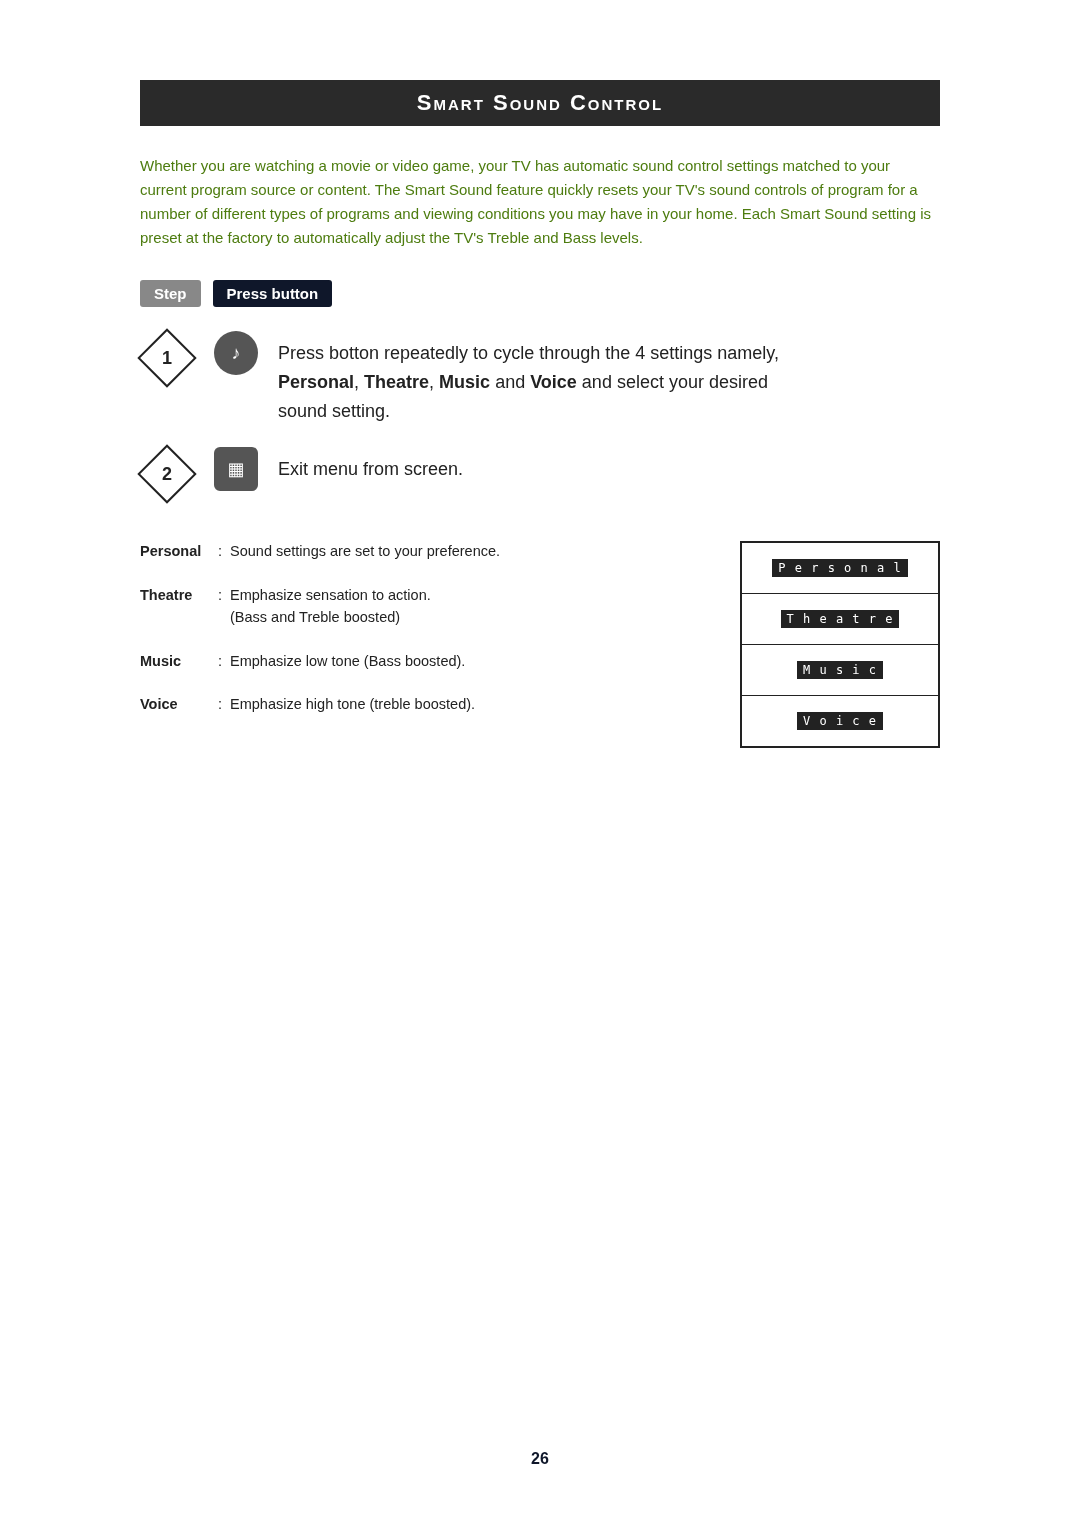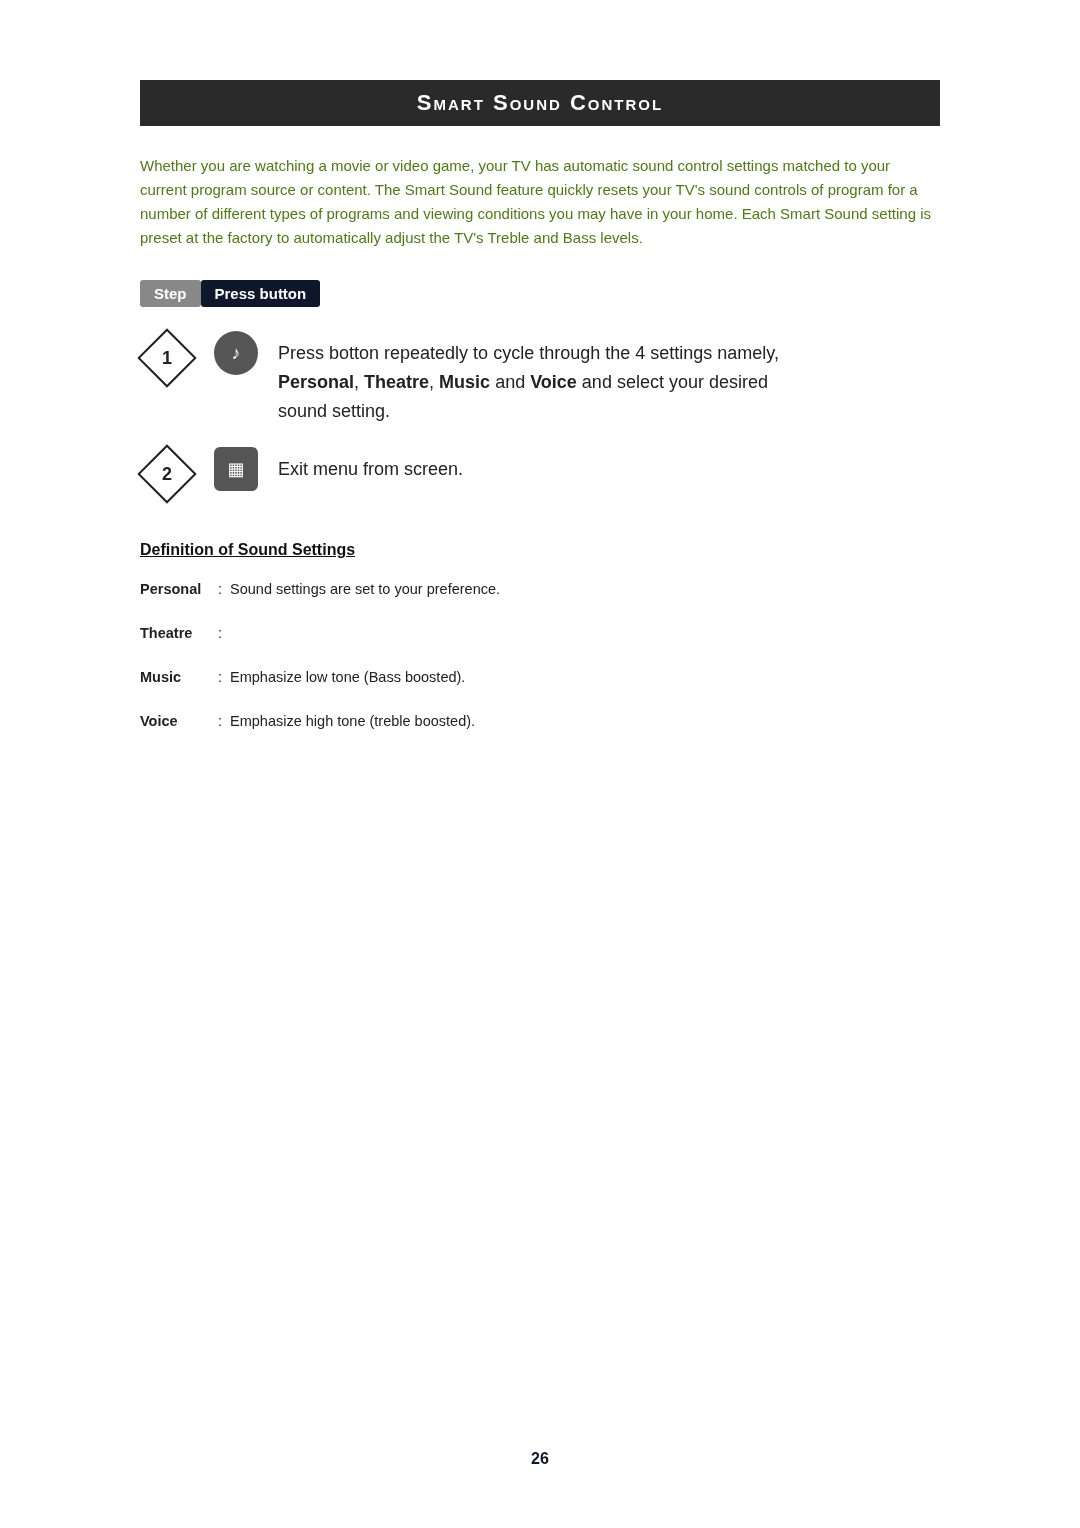--- a/index.html
+++ b/index.html
@@ -33,21 +33,21 @@
     }
     .intro-text {
       font-size: 15px;
       line-height: 1.6;
       color: #4d7c0f;
       margin-bottom: 30px;
     }
     .step-header {
       display: flex;
       align-items: center;
-      gap: 0;
+      gap: 12px;
       margin-bottom: 24px;
     }
     .step-label {
       background: #888;
       color: #fff;
       font-weight: bold;
       font-size: 15px;
       padding: 5px 14px;
       border-radius: 3px;
     }
@@ -236,48 +236,62 @@
       <div class="step-icon-square">
         <span>▦</span>
       </div>
       <div class="step-text">
         Exit menu from screen.
       </div>
     </div>
   </div>
 
   <div>
-    <div class="section-title">Definition of Sound Settings</div>
 
     <div class="definitions-section">
 
       <div class="definitions-left">
 
         <div class="def-row">
           <span class="def-term">Personal</span>
           <span class="def-colon">:</span>
           <span class="def-desc">Sound settings are set to your preference.</span>
         </div>
 
         <div class="def-row">
           <span class="def-term">Theatre</span>
           <span class="def-colon">:</span>
+          <span class="def-desc">Emphasize sensation to action.<br>(Bass and Treble boosted)</span>
         </div>
 
         <div class="def-row">
           <span class="def-term">Music</span>
           <span class="def-colon">:</span>
           <span class="def-desc">Emphasize low tone (Bass boosted).</span>
         </div>
 
         <div class="def-row">
           <span class="def-term">Voice</span>
           <span class="def-colon">:</span>
           <span class="def-desc">Emphasize high tone (treble boosted).</span>
         </div>
       </div>
 
+      <div class="menu-panel">
+        <div class="menu-item">
+          <span class="menu-item-text">P e r s o n a l</span>
+        </div>
+        <div class="menu-item">
+          <span class="menu-item-text">T h e a t r e</span>
+        </div>
+        <div class="menu-item">
+          <span class="menu-item-text">M u s i c</span>
+        </div>
+        <div class="menu-item">
+          <span class="menu-item-text">V o i c e</span>
+        </div>
+      </div>
     </div>
   </div>
 
   <div class="page-number">26</div>
 
 </div>
 
 </body></html>

